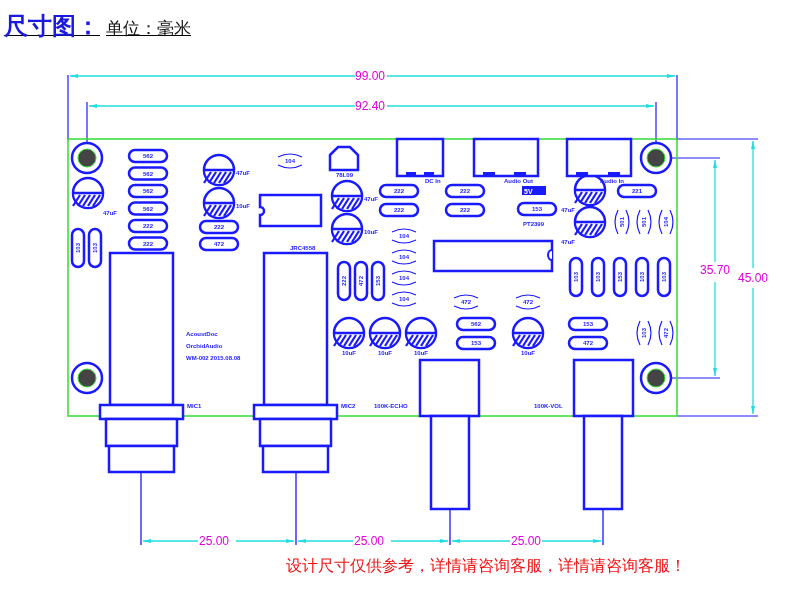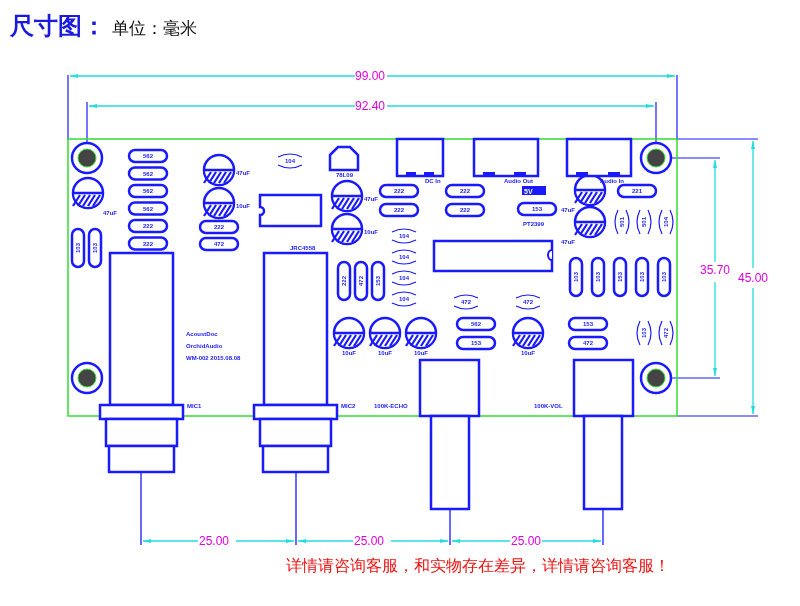--- a/index.html
+++ b/index.html
@@ -1,17 +1,17 @@
 <!DOCTYPE html>
 <html><head>
 <meta charset="utf-8">
 <style>
   html, body { margin: 0; padding: 0; background: #ffffff; }
   body { width: 800px; height: 606px; position: relative; overflow: hidden; font-family: "DejaVu Sans", sans-serif; }
-  .title { position: absolute; left: 10px; top: 10px; font-family: "DejaVu Serif", serif; }
+  .title { position: absolute; left: 4px; top: 10px; font-family: "DejaVu Serif", serif; text-decoration: underline; }
   .title-main { color: #1a1adf; font-size: 24px; font-weight: bold; }
   .title-unit { color: #111; font-size: 17px; margin-left: 6px; }
   .note { position: absolute; left: 286px; top: 556px; color: #ee1111; font-size: 16px; font-family: "DejaVu Sans", sans-serif; }
   svg { position: absolute; left: 0; top: 0; }
   .dim-text { fill: #e000e0; font-size: 12px; font-family: "Liberation Sans", sans-serif; }
   .tiny { fill: #1a1aff; font-size: 6px; font-family: "Liberation Sans", sans-serif; font-weight: bold; }
   .comp { fill: #fff; stroke: #1a1aff; stroke-width: 2.5; }
   .thin { fill: none; stroke: #1a1aff; stroke-width: 1.2; }
   .dimline { stroke: #22dddd; stroke-width: 1.3; fill: none; }
 </style>
@@ -452,13 +452,13 @@
   </g>
   <g>
     <line class="dimline" x1="452" y1="541" x2="510" y2="541"></line>
     <line class="dimline" x1="542" y1="541" x2="601" y2="541"></line>
     <polygon points="452,541 460,539 460,543" fill="#22dddd"></polygon>
     <polygon points="601,541 593,539 593,543" fill="#22dddd"></polygon>
     <text class="dim-text" x="511" y="545">25.00</text>
   </g>
 </svg>
 
-<div class="note">详情请咨询客服，和实物存在差异，详情请咨询客服！</div>
+<div class="note">设计尺寸仅供参考，详情请咨询客服，详情请咨询客服！</div>
 
 </body></html>

